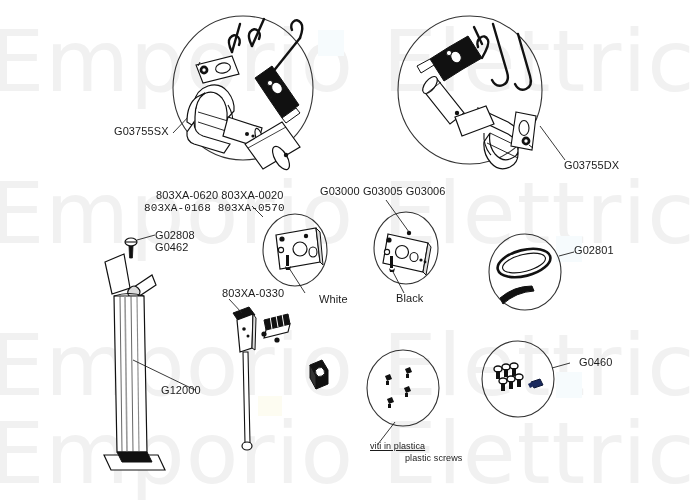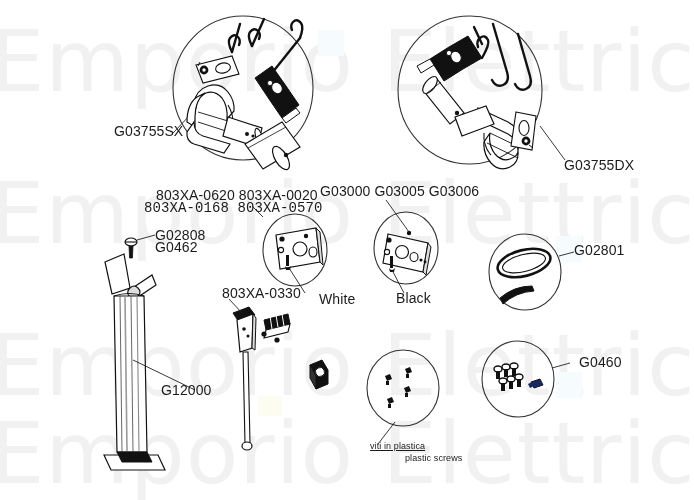--- a/index.html
+++ b/index.html
@@ -30,21 +30,21 @@
   .wm-tintA{position:absolute;width:26px;height:26px;background:#f6fbfd;}
   .wm-tintB{position:absolute;width:24px;height:20px;background:#fdfcf1;}
 
   
   .draw{position:absolute;left:0;top:0;width:694px;height:500px;z-index:2;}
 
   
   .lbl{
     position:absolute;z-index:4;
     font-family:"Liberation Sans", sans-serif;
-    font-size:14px;
+    font-size:11px;
     color:#1b1b1b;
     white-space:nowrap;
     line-height:11.5px;
     letter-spacing:0.1px;
   }
   .lbl.sm{font-size:9px;}
 </style>
 </head>
 <body>
 

